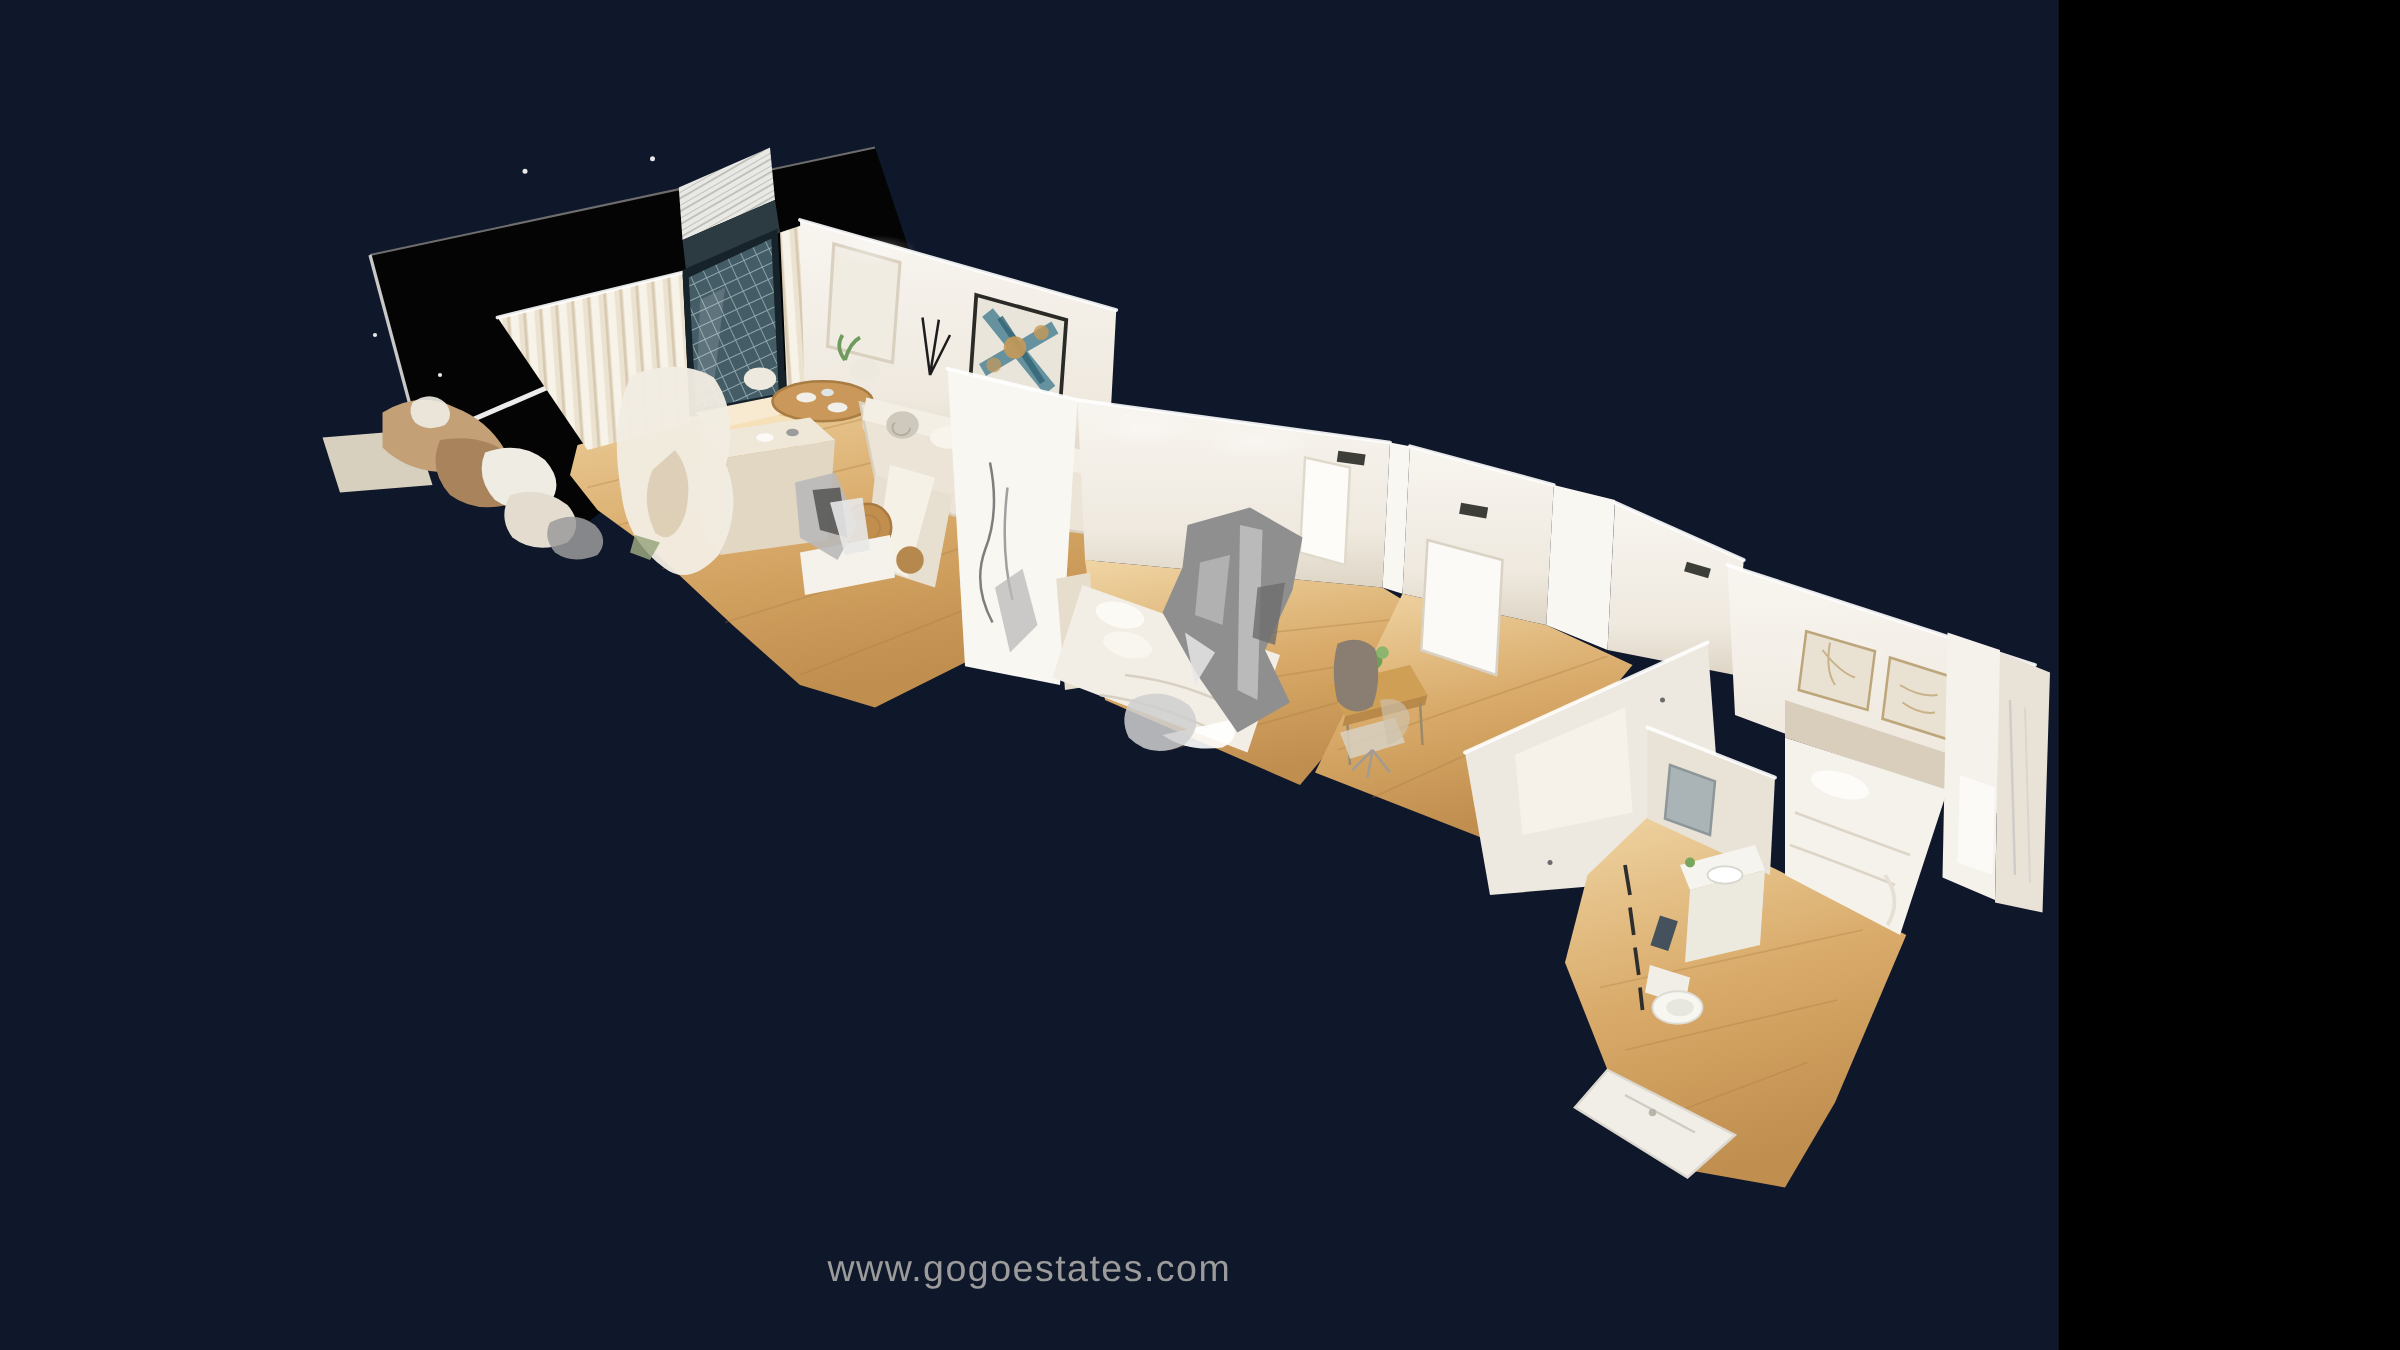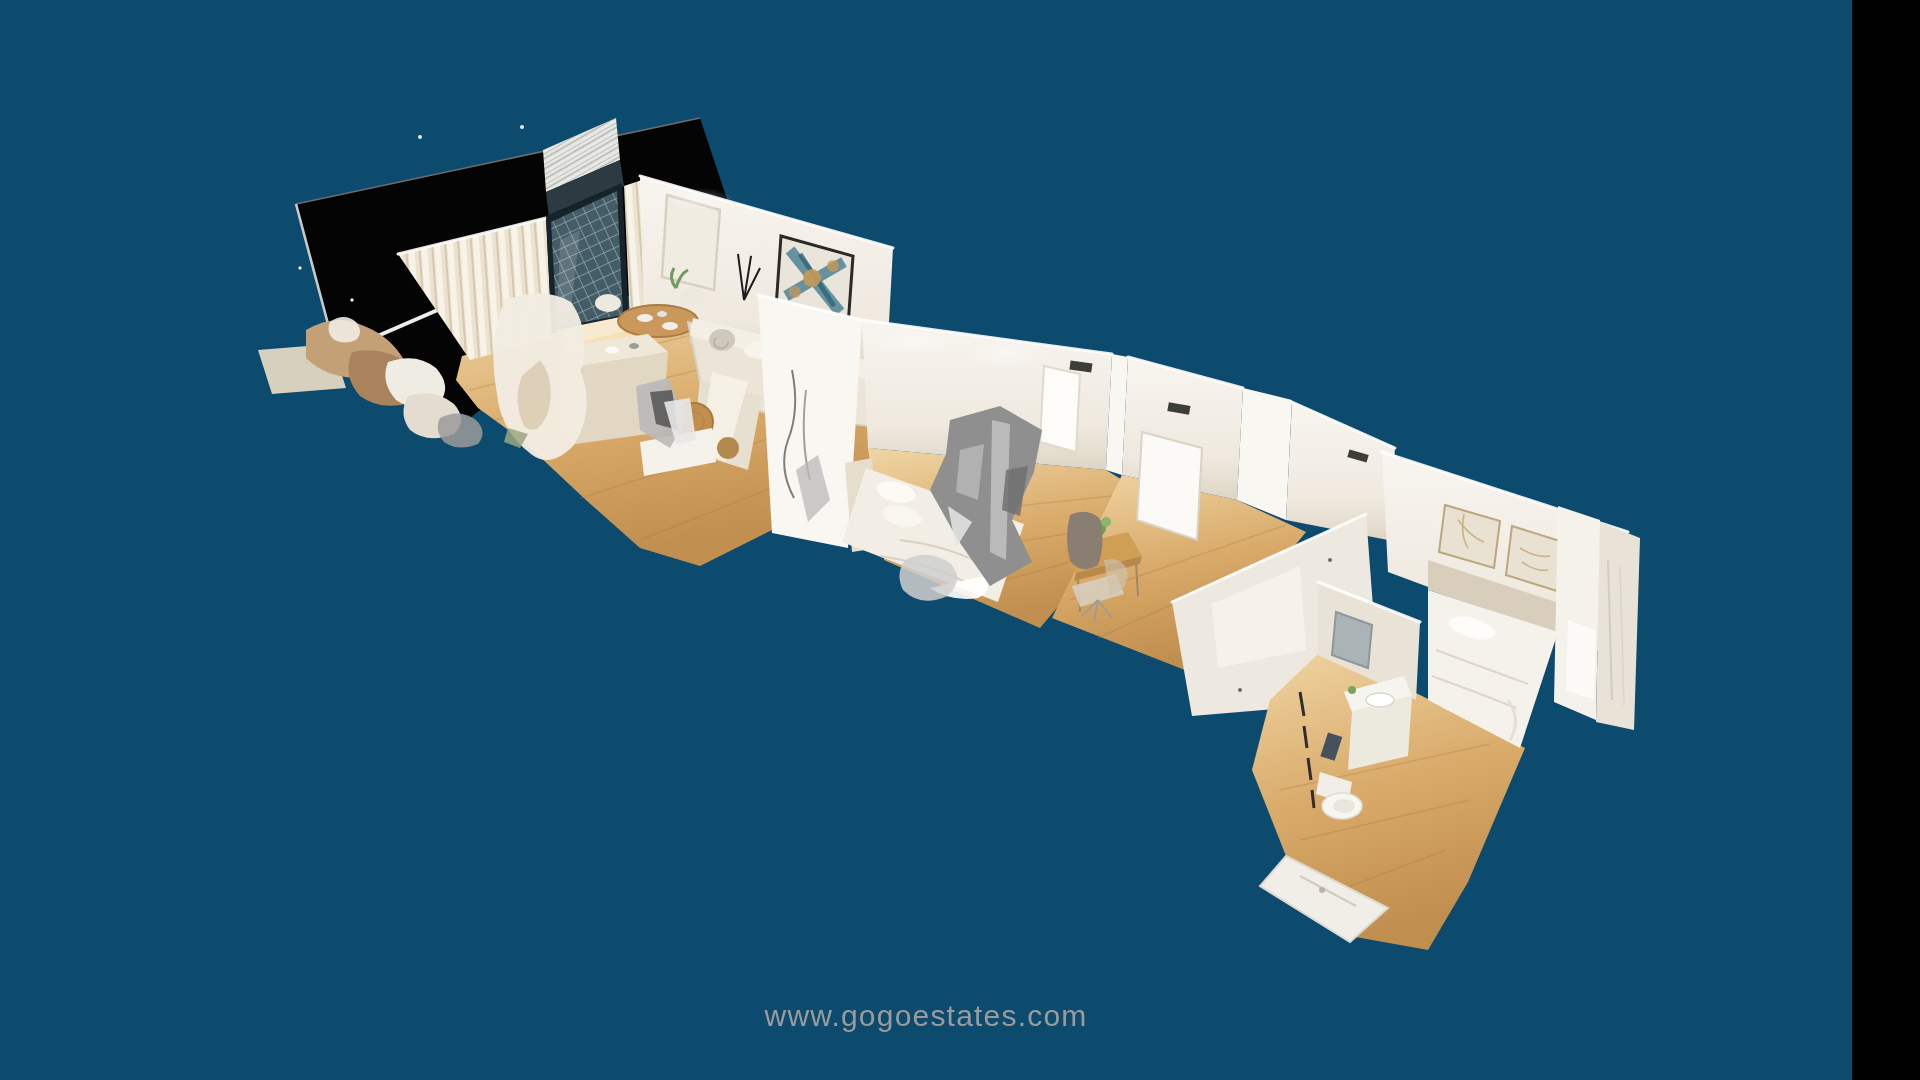--- a/index.html
+++ b/index.html
@@ -1,16 +1,16 @@
 <!DOCTYPE html>
 <html><head>
 <meta charset="utf-8">
 <style>
   html,body{margin:0;padding:0;background:#000;}
-  .stage{position:relative;width:1852px;height:1080px;background:#0c4a6e;overflow:hidden;
+  .stage{position:relative;width:1647px;height:1080px;background:#0f172a;overflow:hidden;
          font-family:"Liberation Sans", sans-serif;}
   .stage svg{position:absolute;inset:0;display:block;}
   .watermark{position:absolute;left:0;right:0;top:999px;text-align:center;
              font-size:30px;font-weight:400;letter-spacing:1.2px;color:#9b9b9b;
              font-family:"Liberation Sans", sans-serif;}
   
   .wallA{fill:url(#wallGrad);} .wallBright{fill:#f9f7f2;} .wallDim{fill:#e9e2d6;}
   .cutEdge{stroke:#ffffff;stroke-width:3;stroke-linecap:round;opacity:.9;}
   .floor{fill:url(#floorGrad);} .plank{stroke:#a5793d;stroke-width:1.4;opacity:.3;}
   .white{fill:#f5f2ec;}

